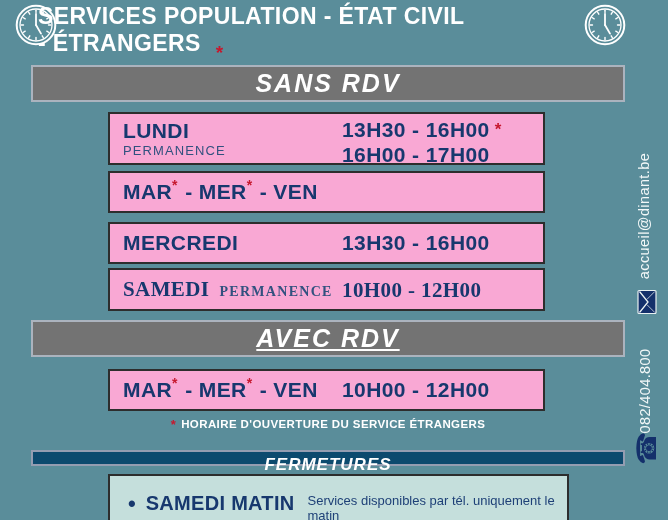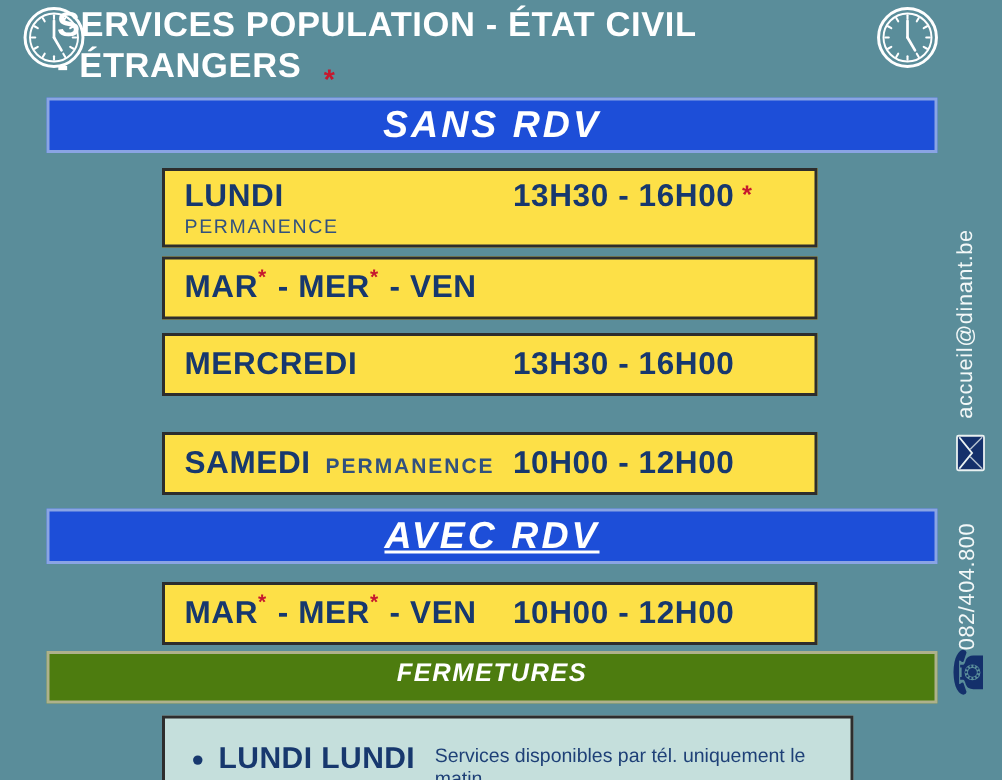--- a/index.html
+++ b/index.html
@@ -20,45 +20,45 @@
     font-size:23px;line-height:27px;letter-spacing:.4px;
     padding:3px 55px 0 38px;
   }
   .title-star{
     color:#C6182E;font-size:19px;font-weight:bold;
     position:relative;top:8px;left:15px;
   }
 
   
   .banner{
-    margin:0 43px 0 31px;background:#1d4ed8;
+    margin:0 43px 0 31px;background:#737373;
     border:2px solid rgba(205,218,236,.62);
     text-align:center;color:#FFFFFF;font-weight:bold;font-style:italic;
     letter-spacing:2px;box-sizing:border-box;
   }
   .banner.navy{height:37px;line-height:33px;font-size:25px;}
   .banner.sans{margin-top:5px;}
   .banner.avec{margin-top:9px;text-decoration:underline;}
   .banner.maroon{
-    margin-top:4px;background:#4d7c0f;height:35px;line-height:25px;
+    margin-top:17px;background:#0c4a6e;height:16px;line-height:25px;
     font-size:17px;letter-spacing:1px;border-color:rgba(240,214,222,.6);
   }
 
   
   .rows{margin-left:108px;width:437px;}
   .row{
     position:relative;box-sizing:border-box;width:437px;
-    background:#fde047;border:2px solid #2D2D2D;
+    background:#f9a8d4;border:2px solid #2D2D2D;
     color:#17386E;padding:7px 8px 7px 13px;
   }
   .row.tall{padding:5px 8px 5px 13px;}
   .row.r1{margin-top:10px;}
   .row.r2{margin-top:6px;}
   .row.r3{margin-top:9px;}
-  .row.r4{margin-top:24px;}
+  .row.r4{margin-top:4px;font-family:Liberation Serif, serif;}
   .row.r5{margin-top:12px;}
   .day{font-weight:bold;font-size:21px;letter-spacing:.4px;white-space:nowrap;}
   .sub{font-size:13px;color:#31517F;letter-spacing:1.1px;line-height:15px;}
   .sub.inline{display:inline;font-size:14px;margin-left:10px;letter-spacing:1.3px;}
   .time{
     position:absolute;left:232px;top:50%;transform:translateY(-50%);
     font-weight:bold;font-size:21px;letter-spacing:.4px;white-space:nowrap;
   }
   .time.twoline{top:3px;transform:none;line-height:25px;}
   .time-star{color:#C6182E;font-size:17px;margin-left:5px;vertical-align:2px;}
@@ -161,20 +161,21 @@
 
   <div class="banner navy sans">SANS RDV</div>
 
   <div class="rows">
 
     <div class="row tall r1">
       <div class="day">LUNDI</div>
       <div class="sub">PERMANENCE</div>
       <div class="time twoline">
         <div><span>13H30 - 16H00</span><span class="time-star">*</span></div>
+        <div>16H00 - 17H00</div>
       </div>
     </div>
 
     <div class="row r2">
       <div class="day"><span>MAR</span><sup class="star">*</sup><span> - MER</span><sup class="star">*</sup><span> - VEN</span></div>
     </div>
 
     <div class="row r3">
       <div class="day">MERCREDI</div>
       <div class="time">13H30 - 16H00</div>
@@ -188,27 +189,28 @@
 
   <div class="banner navy avec">AVEC RDV</div>
 
   <div class="rows">
     <div class="row r5">
       <div class="day"><span>MAR</span><sup class="star">*</sup><span> - MER</span><sup class="star">*</sup><span> - VEN</span></div>
       <div class="time">10H00 - 12H00</div>
     </div>
   </div>
 
+  <div class="footnote"><span class="star">*</span><span>HORAIRE D'OUVERTURE DU SERVICE ÉTRANGERS</span></div>
 
   <div class="banner maroon">FERMETURES</div>
 
   <div class="closures-box">
     <div class="closure-item">
       <span class="bullet">•</span>
-      <span class="closure-label">LUNDI LUNDI</span>
+      <span class="closure-label">SAMEDI MATIN</span>
       <span class="closure-note">Services disponibles par tél. uniquement le matin</span>
     </div>
 
   </div>
 
   <div class="v-text v-email">accueil@dinant.be</div>
   <svg class="envelope" viewBox="0 0 26 26">
     <rect x="1.5" y="4" width="23" height="18" rx="1" fill="#14306B" stroke="#E9F1F1" stroke-width="1.2"></rect>
     <polyline points="2.5,5.5 13,14 23.5,5.5" fill="none" stroke="#E9F1F1" stroke-width="1.3"></polyline>
     <line x1="2.5" y1="20.8" x2="10.5" y2="12.8" stroke="#E9F1F1" stroke-width="1" opacity="0.75"></line>

